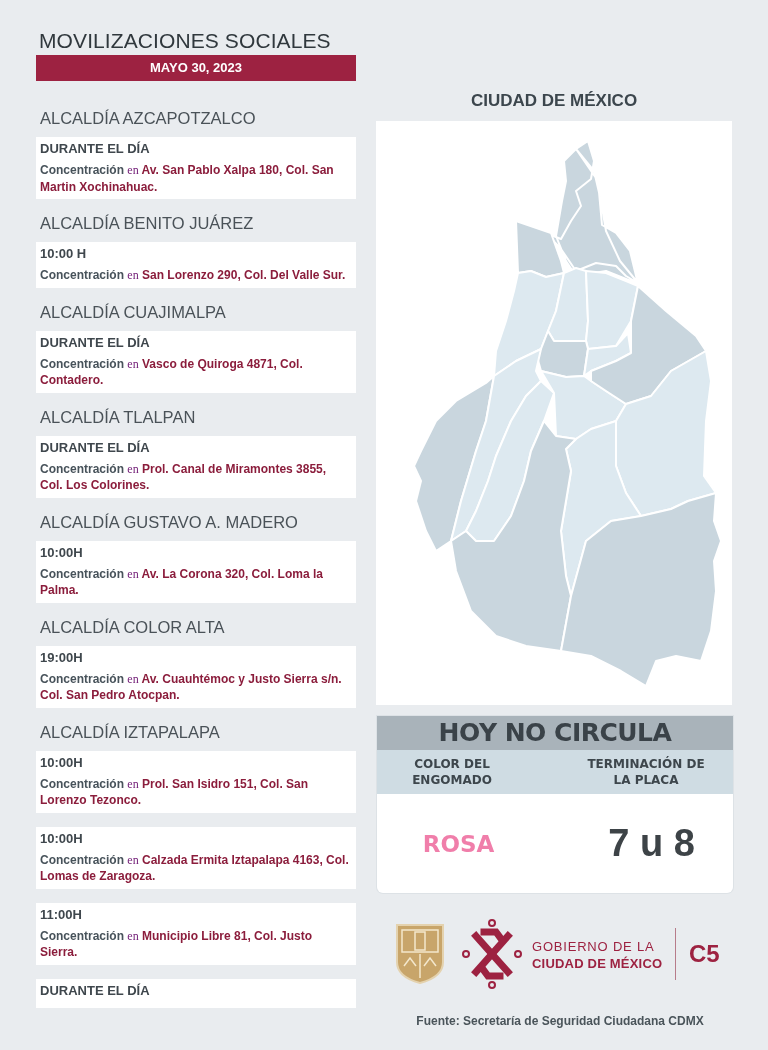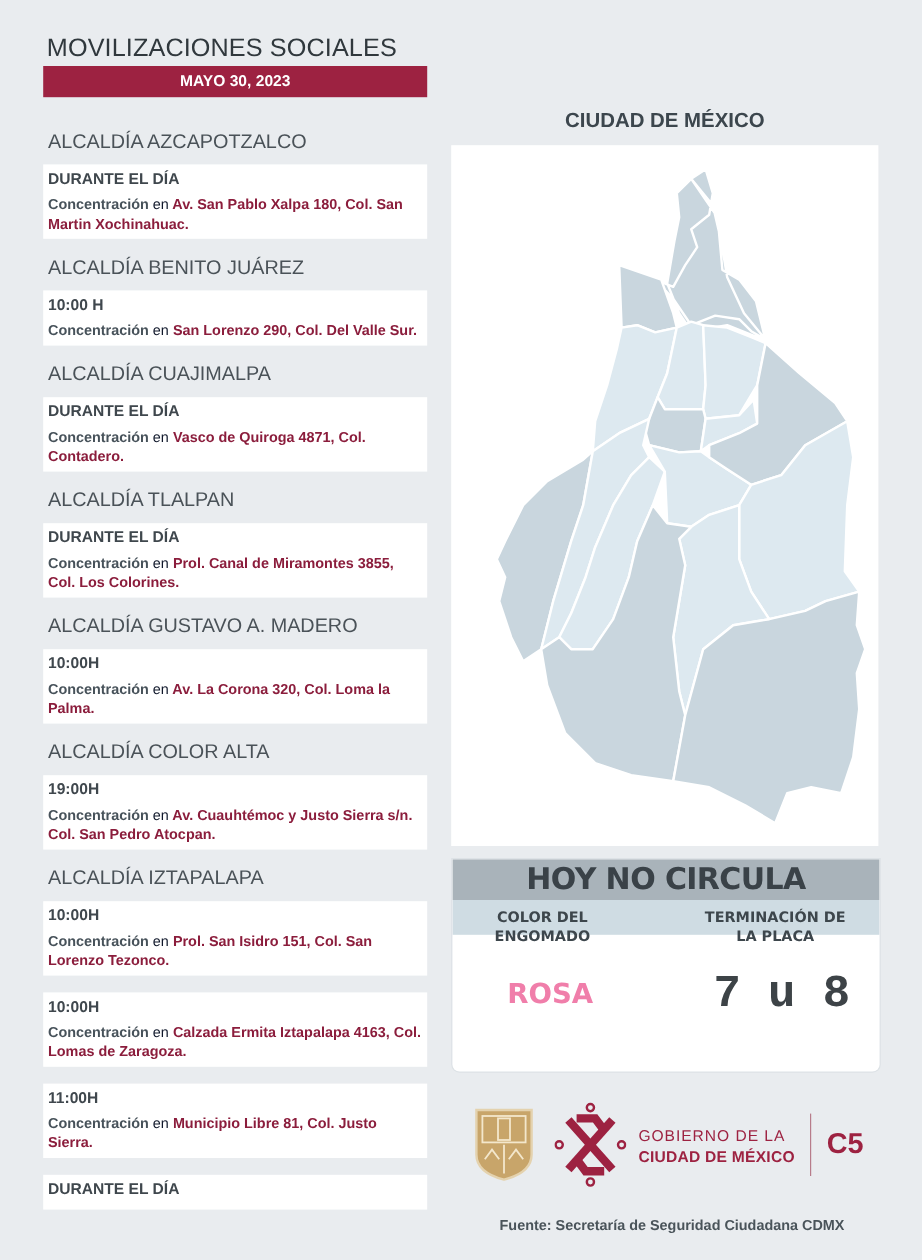--- a/index.html
+++ b/index.html
@@ -8,40 +8,40 @@
 
   .title { position: absolute; left: 39px; top: 29px; font-size: 21px; color: #30383d; letter-spacing: 0.1px; }
   .date-bar { position: absolute; left: 36px; top: 55px; width: 320px; height: 26px; background: #9d2241;
               color: #fff; font-weight: bold; font-size: 13px; text-align: center; line-height: 26px; }
 
   .left { position: absolute; left: 36px; top: 86px; width: 320px; }
   .alcaldia { font-size: 16.5px; color: #4a5258; margin: 16px 0 0 4px; height: 35px; line-height: 32px; }
   .card { background: #fff; padding: 4px 4px 4px 4px; margin-bottom: 8px; }
   .card .time { font-weight: bold; font-size: 13px; color: #3f474d; line-height: 16px; margin-bottom: 5px; }
   .card .desc { font-size: 12px; line-height: 16.5px; font-weight: bold; color: #47525a; }
-  .card .desc .en { font-weight: normal; color: #0f172a; }
+  .card .desc .en { font-weight: normal; color: #701a75; font-family: Liberation Serif, serif; }
   .card .desc .addr { color: #8b1d3c; }
 
   .map-title { position: absolute; left: 376px; width: 356px; top: 91px; text-align: center; font-weight: bold;
                font-size: 17px; color: #3c464d; }
   .map-panel { position: absolute; left: 376px; top: 121px; width: 356px; height: 584px; background: #fff; }
   .map-panel svg { position: absolute; left: 0; top: 0; }
 
   .hnc { position: absolute; left: 377px; top: 716px; width: 356px; height: 177px; background: #fff;
          border-radius: 0 0 6px 6px; overflow: hidden; box-shadow: 0 0 0 1px #dde2e6; }
   .hnc-head { height: 34px; background: #a9b3ba; color: #3a4248; font-weight: bold; font-size: 25px;
               text-align: center; line-height: 34px; font-family: "DejaVu Sans", sans-serif; letter-spacing: -0.5px; }
-  .hnc-sub { height: 29px; background: #cfdce3; display: flex; }
+  .hnc-sub { height: 44px; background: #cfdce3; display: flex; }
   .hnc-sub div { flex: 1; text-align: center; font-weight: bold; font-size: 12px; color: #3d464c;
                  padding-top: 6px; line-height: 16px; font-family: "DejaVu Sans", sans-serif; }
   .hnc-vals { display: flex; height: 99px; align-items: center; }
   .hnc-vals .color { flex: 1; text-align: center; font-size: 23px; font-weight: bold; color: #f07eaa;
                      font-family: "DejaVu Sans", sans-serif; }
   .hnc-vals .plate { flex: 1; text-align: center; font-size: 38px; font-weight: bold; color: #3d4347;
-                     font-family: Liberation Mono, monospace; }
+                     font-family: Liberation Sans, sans-serif; }
 
   .logos { position: absolute; left: 392px; top: 918px; width: 340px; height: 75px; }
   .gov-text { position: absolute; left: 140px; top: 20px; font-size: 13px; color: #9d2241; line-height: 17px; letter-spacing: 0.8px; }
   .gov-text .b { font-weight: bold; letter-spacing: 0.2px; }
   .divider { position: absolute; left: 283px; top: 10px; width: 1px; height: 52px; background: #b77c8a; }
   .c5 { position: absolute; left: 297px; top: 22px; font-size: 24px; font-weight: bold; color: #9d2241; }
   .source { position: absolute; left: 376px; top: 1014px; width: 368px; text-align: center; font-size: 12px;
             font-weight: bold; color: #4a545a; }
 </style>
 </head>

